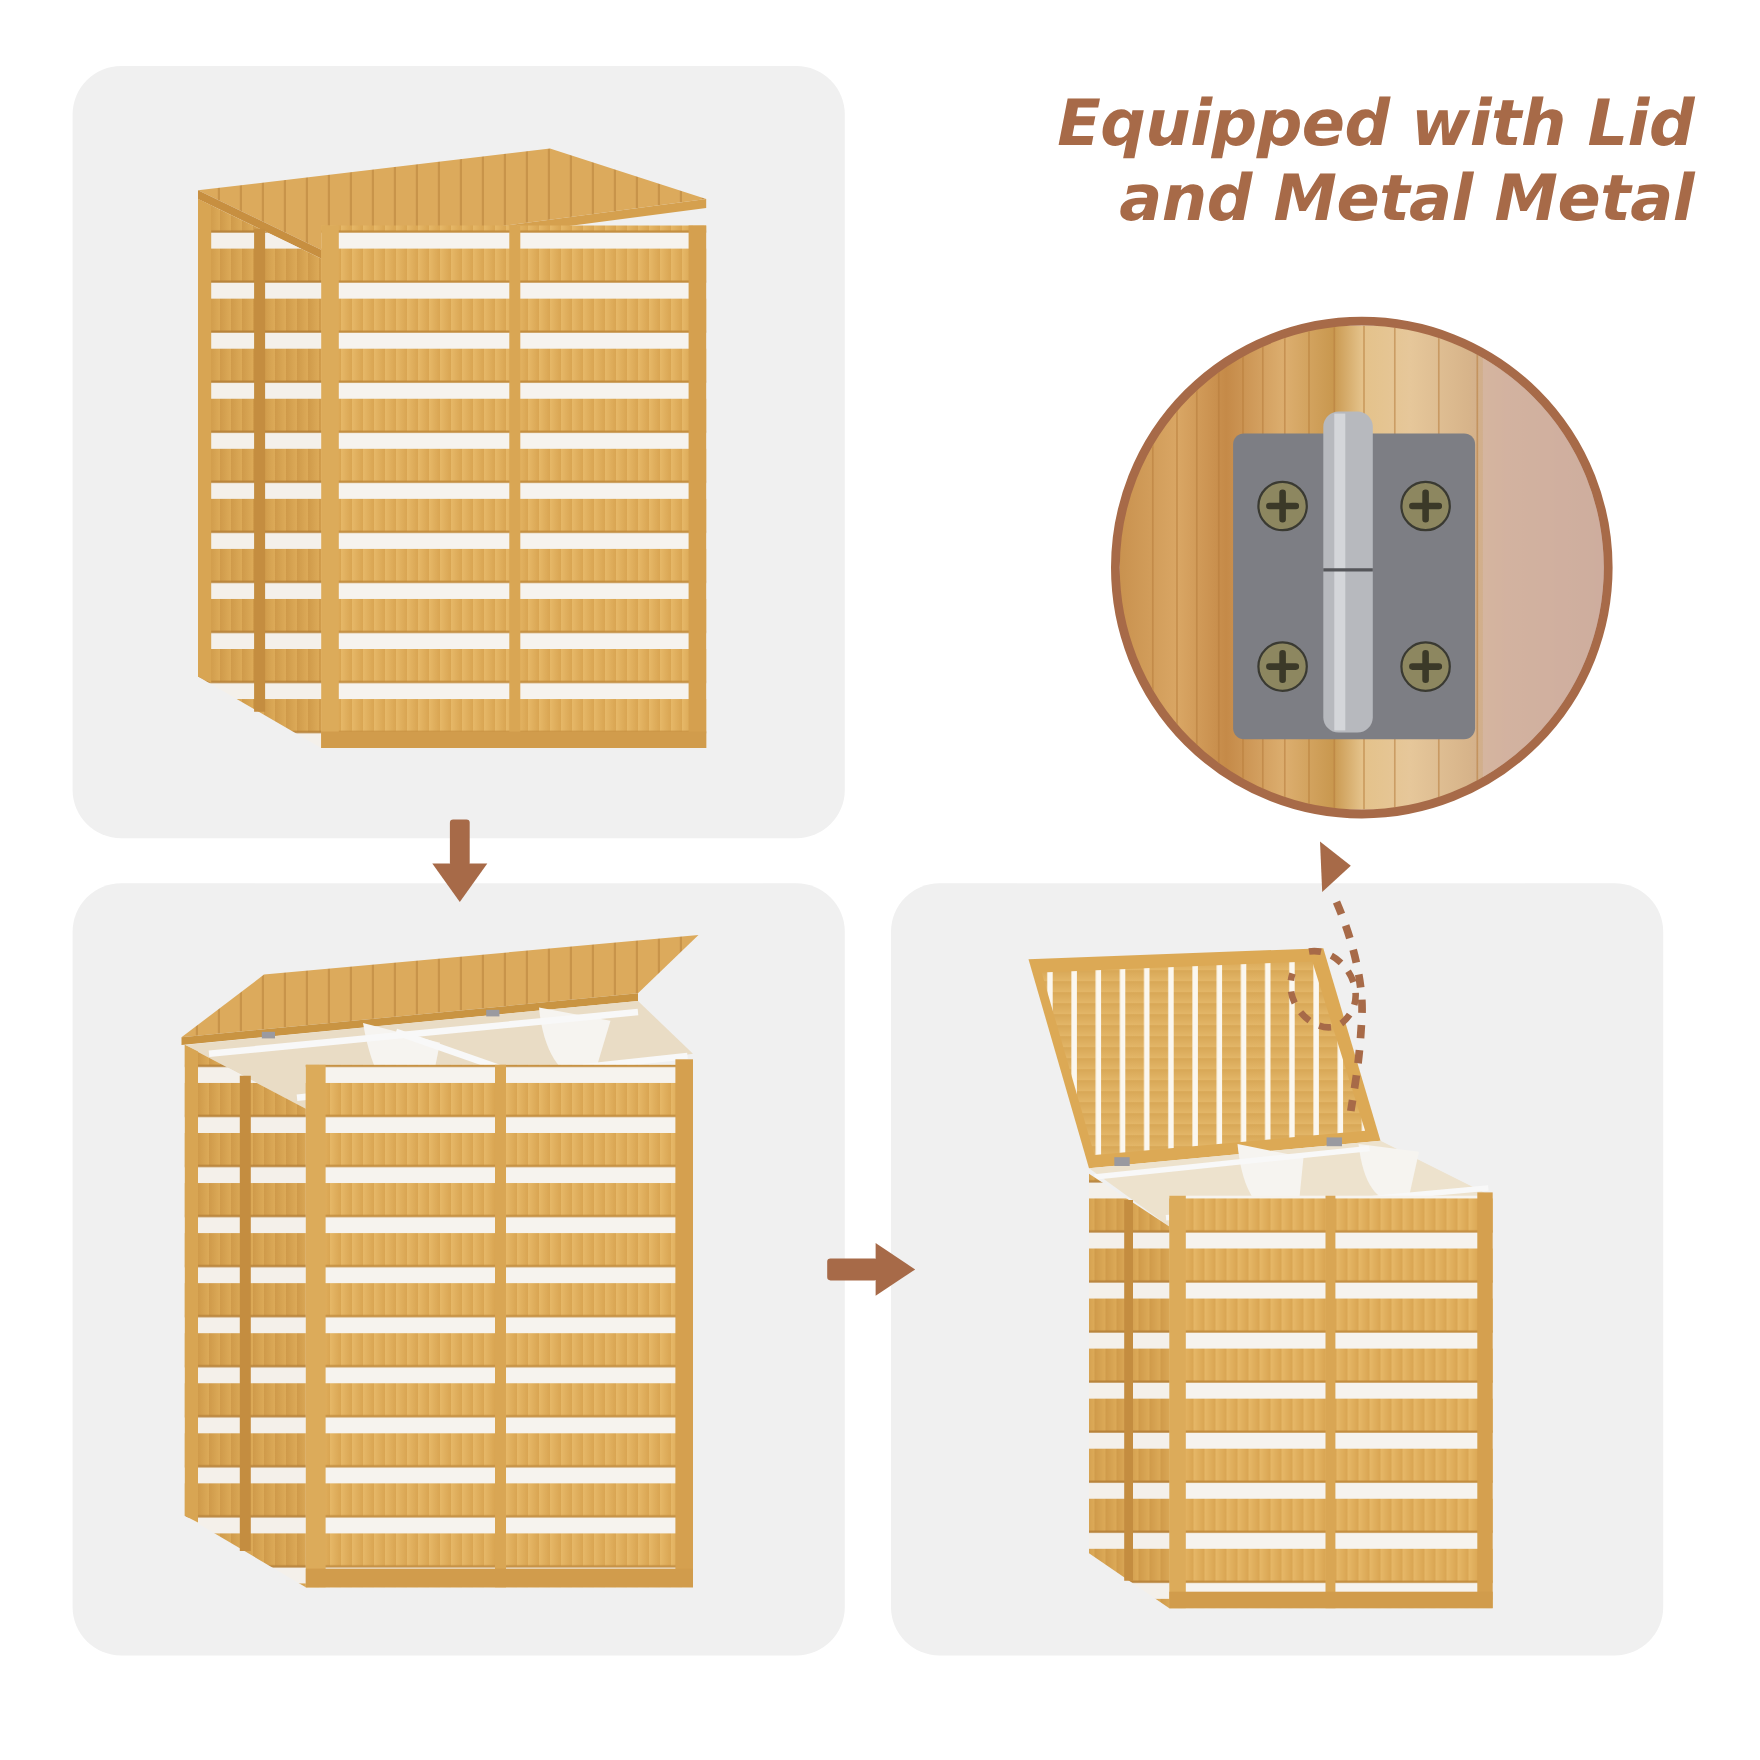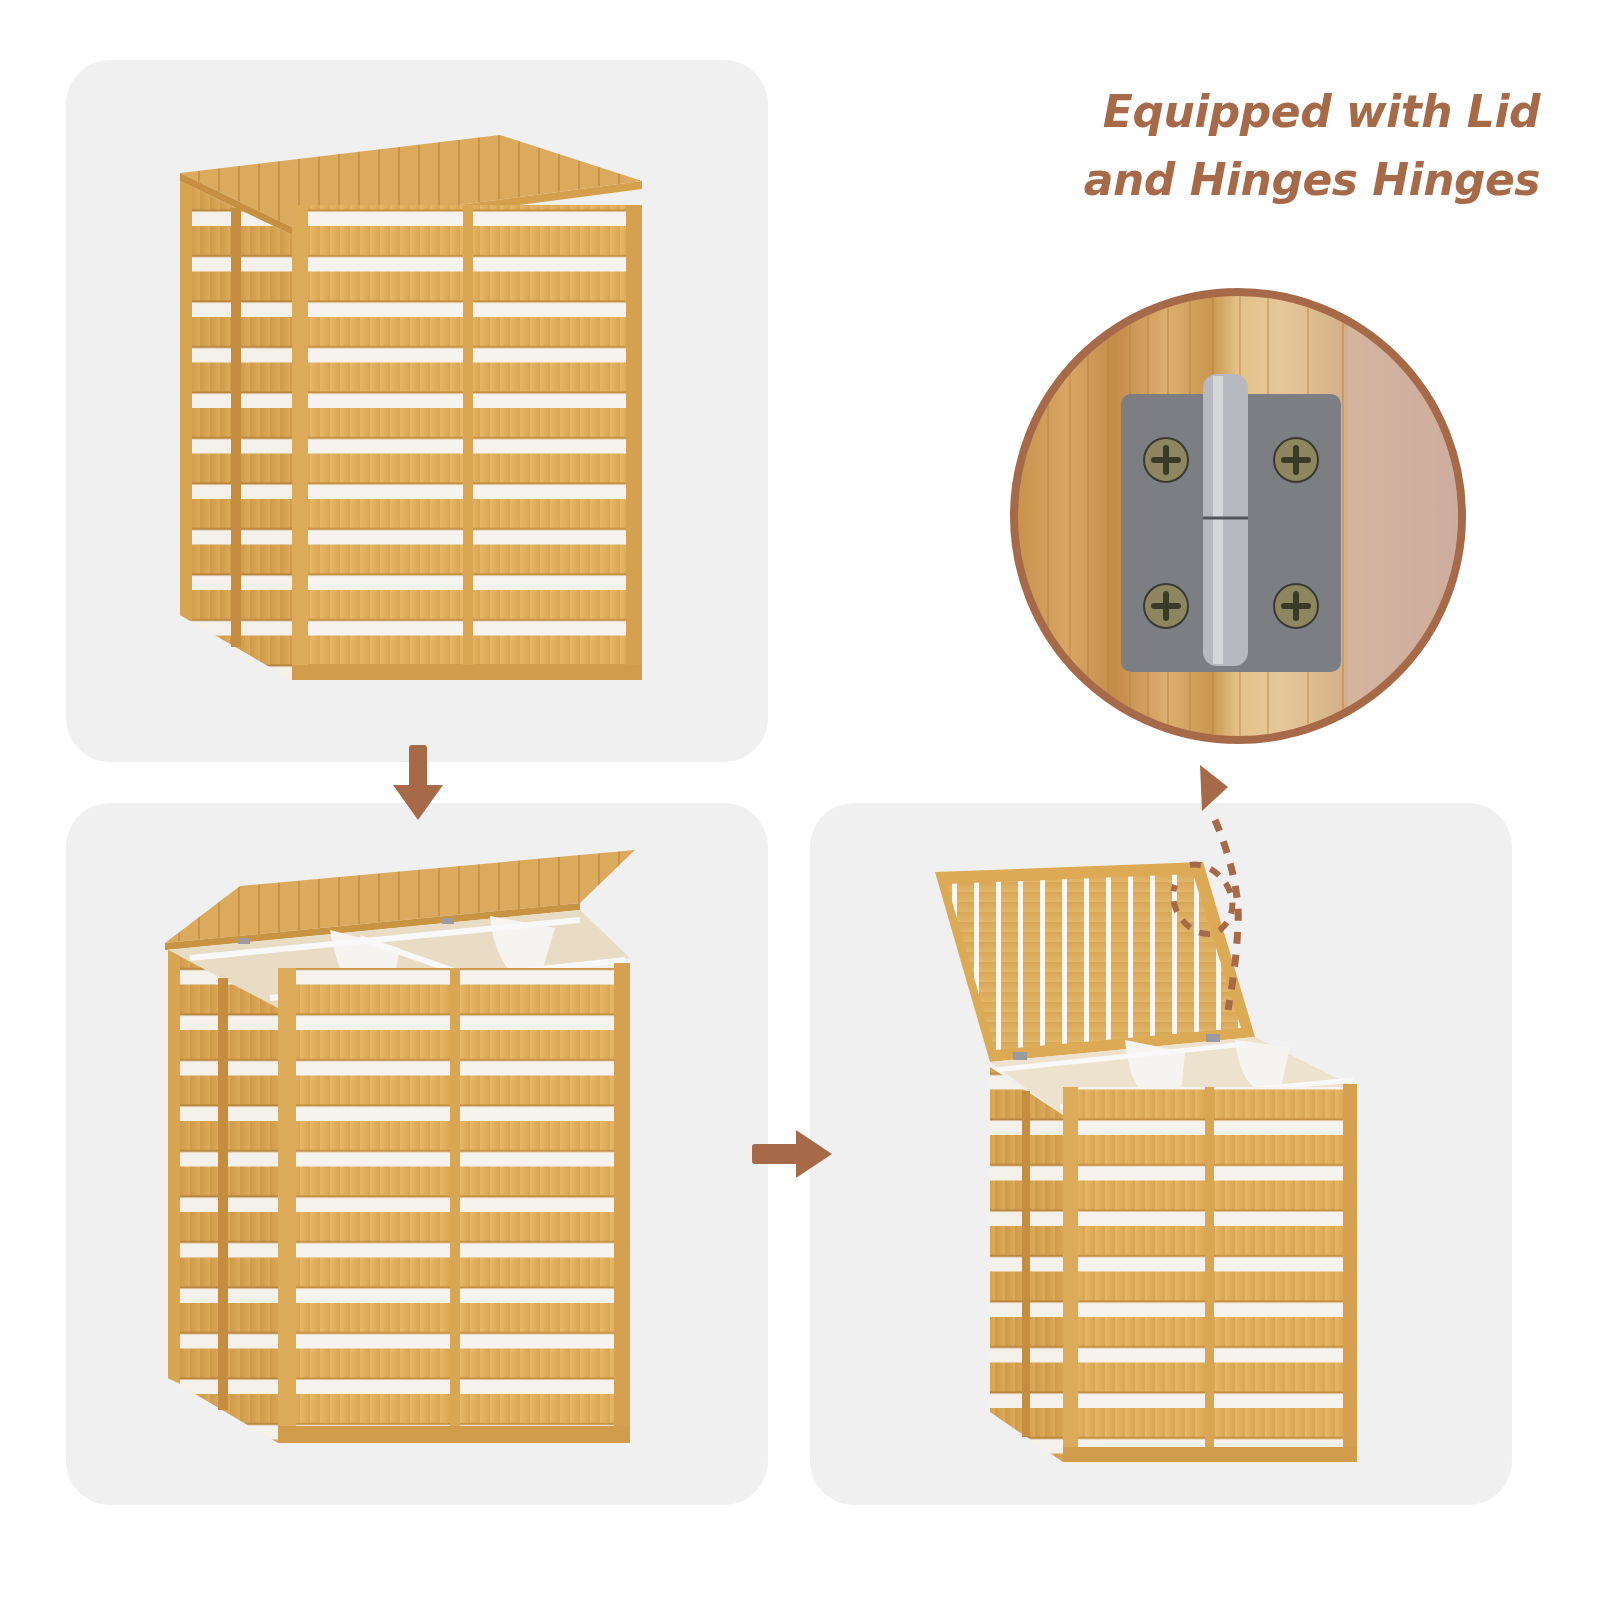--- a/index.html
+++ b/index.html
@@ -1,31 +1,31 @@
 <!DOCTYPE html>
 <html><head>
 <meta charset="utf-8">
 <style>
   html,body{margin:0;padding:0;background:#ffffff;}
   body{width:1600px;height:1600px;position:relative;overflow:hidden;font-family:"DejaVu Sans",sans-serif;}
   .panel{position:absolute;background:#f0f0f0;border-radius:44px;}
   .title{position:absolute;left:930px;top:78px;width:610px;text-align:right;color:#a76a48;
-    font-family:"DejaVu Sans",sans-serif;font-weight:bold;font-style:italic;font-size:44px;line-height:68px;letter-spacing:-0.5px;}
+    font-family:"DejaVu Sans",sans-serif;font-weight:bold;font-style:italic;font-size:58px;line-height:68px;letter-spacing:-0.5px;}
   .title span{display:block;}
   svg{position:absolute;overflow:visible;}
   .circle{position:absolute;left:1010px;top:288px;width:456px;height:456px;border-radius:50%;
     border:8px solid #a76a48;box-sizing:border-box;overflow:hidden;
     background:linear-gradient(90deg,#c9924f 0%,#d9a664 12%,#c58a48 22%,#dcae6f 34%,#c9984f 44%,#e4c28a 50%,#e6c79a 60%,#d7b48a 72%,#c8a58f 80%,#b8948a 100%);}
 </style>
 </head>
 <body>
 
 <div class="title">
   <span>Equipped with Lid</span>
-  <span>and Hinges Hinges</span>
+  <span>and Metal Metal</span>
 </div>
 
 <div class="panel" style="left:66px;top:60px;width:702px;height:702px;"></div>
 <div class="panel" style="left:66px;top:803px;width:702px;height:702px;"></div>
 <div class="panel" style="left:810px;top:803px;width:702px;height:702px;"></div>
 
 <svg width="0" height="0" style="position:absolute">
   <defs>
     <linearGradient id="wood" x1="0" y1="0" x2="1" y2="0">
       <stop offset="0" stop-color="#e6b868"></stop>

